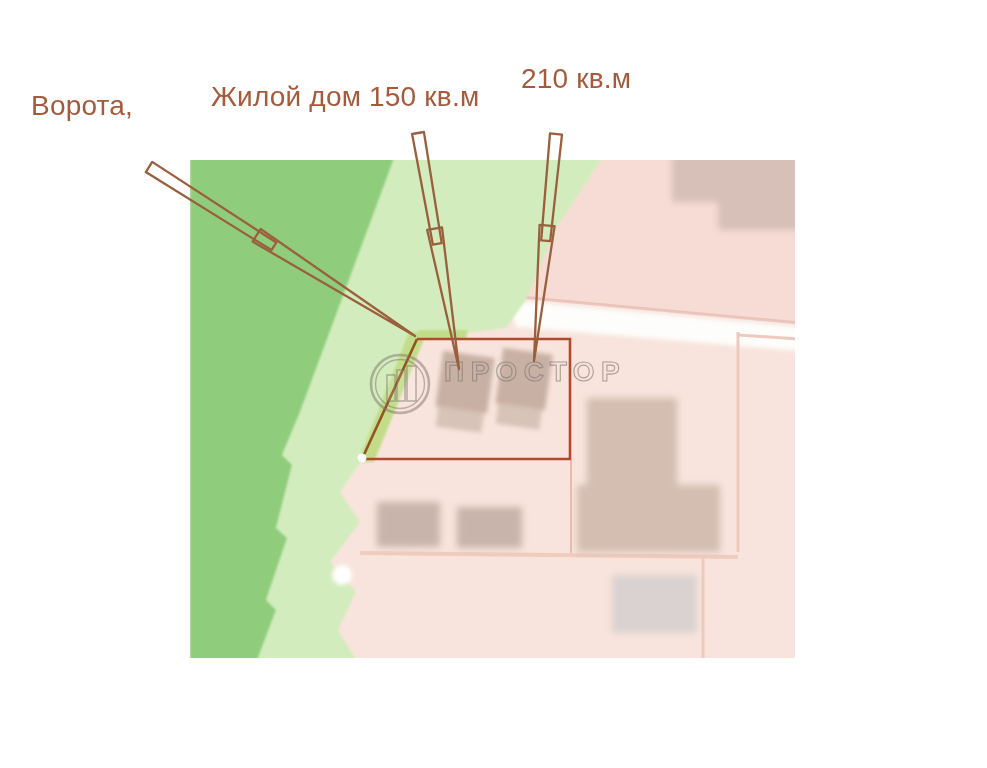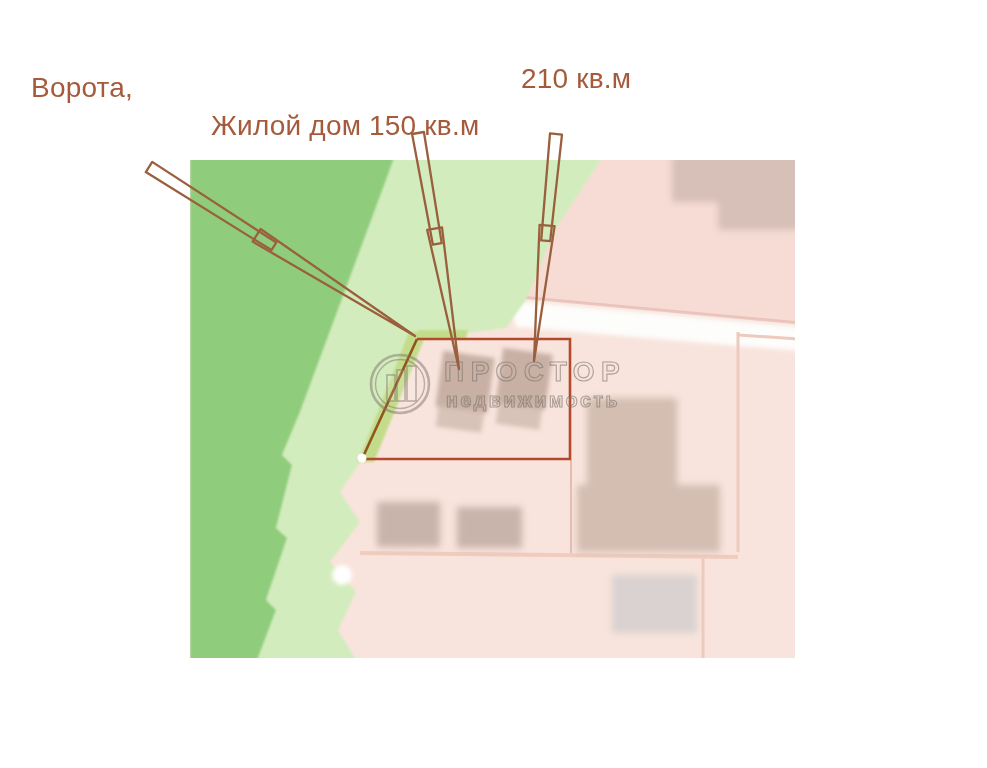--- a/index.html
+++ b/index.html
@@ -6,22 +6,22 @@
   .canvas{
     position:relative;width:987px;height:768px;background:#fff;overflow:hidden;
     font-family:"Liberation Sans", sans-serif;
   }
   .map{position:absolute;left:190px;top:160px;width:605px;height:498px;overflow:hidden;}
   .map svg{position:absolute;left:0;top:0;}
   .label{
     position:absolute;color:var(--annotation_text,#a45a3b);font-size:28px;line-height:39px;
     white-space:nowrap;letter-spacing:0.2px;
   }
-  .label-gate{left:31px;top:68px;}
-  .label-center{left:211px;top:106px;}
+  .label-gate{left:31px;top:86px;}
+  .label-center{left:211px;top:77px;}
   .label-right{left:521px;top:57px;line-height:43px;}
   .wm-text{
     position:absolute;font-weight:bold;color:transparent;
     -webkit-text-stroke:1.1px rgba(125,116,108,0.62);
     text-shadow:0 0 0 rgba(255,255,255,0.01);
   }
   .wm-brand{left:444px;top:356px;font-size:28px;letter-spacing:6.5px;}
   .wm-sub{left:446px;top:389px;font-size:19.5px;letter-spacing:2.6px;}
   .arrows{position:absolute;left:0;top:0;}
 </style>
@@ -108,21 +108,20 @@
         <circle cx="210" cy="224" r="29" stroke-width="2.6"></circle>
         <circle cx="210" cy="224" r="24.5" stroke-width="1.4"></circle>
         <rect x="197" y="215" width="8" height="26" stroke-width="1.6" fill="rgba(255,255,255,0.12)"></rect>
         <rect x="207" y="210" width="8" height="31" stroke-width="1.6" fill="rgba(255,255,255,0.12)"></rect>
         <rect x="217" y="206" width="9" height="35" stroke-width="1.6" fill="rgba(255,255,255,0.12)"></rect>
       </g>
     </svg>
   </div>
 
   <div class="wm-text wm-brand">ПРОСТОР</div>
-  <div class="wm-text wm-sub">недвижимость</div>
 
   <div class="label label-gate">
     <div>Ворота,</div>
   </div>
   <div class="label label-center">Жилой дом 150 кв.м</div>
   <div class="label label-right">
     <div>210 кв.м</div>
   </div>
 
   <svg class="arrows" width="987" height="768" viewBox="0 0 987 768" fill="none" stroke-linejoin="round" stroke-linecap="round">

